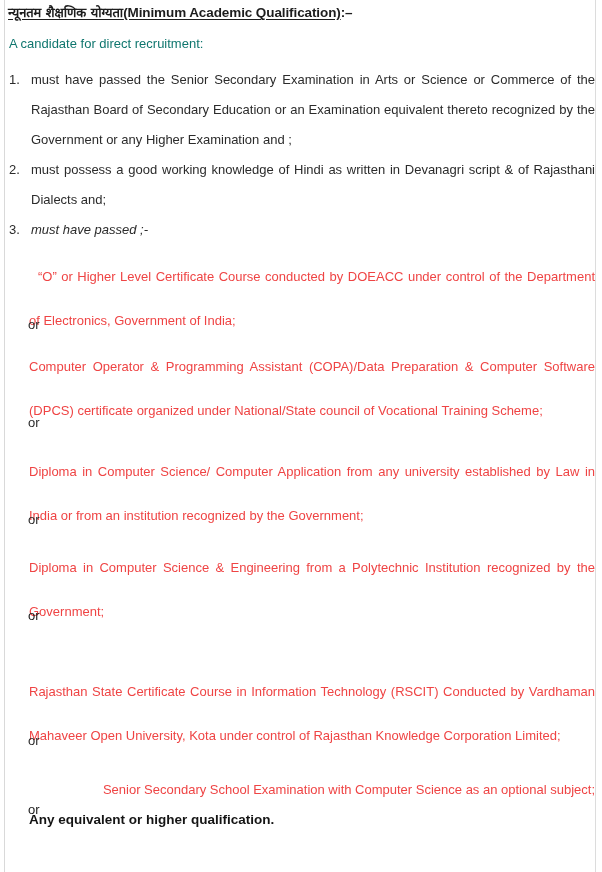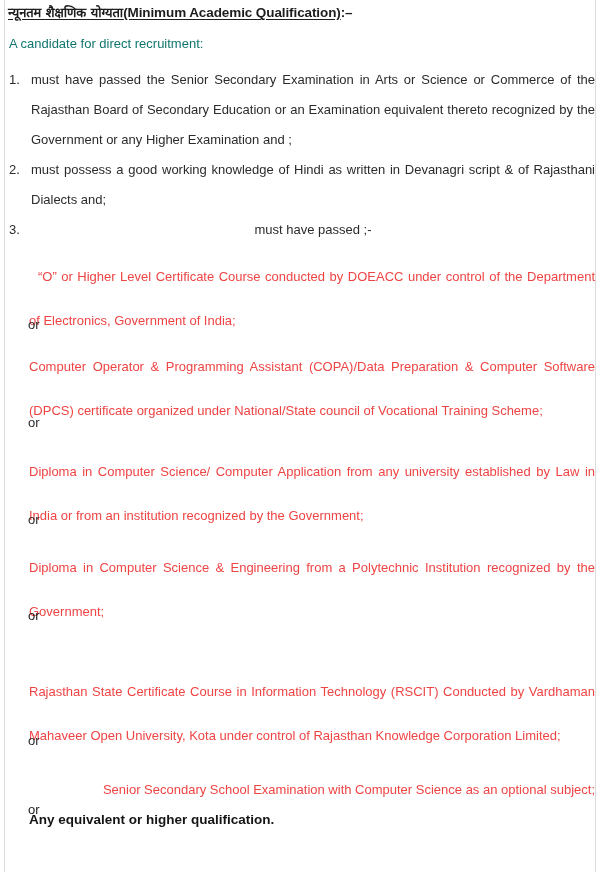--- a/index.html
+++ b/index.html
@@ -97,21 +97,21 @@
     top: 0;
     width: 22px;
     text-align: left;
   }
   .clause .body {
     display: block;
     margin-left: 22px;
     text-align: justify;
     text-justify: inter-word;
   }
-  .clause.nojustify .body { text-align: center; }
+  .clause.nojustify .body { text-align: left; font-style: italic; }
 
   
   .opt {
     position: absolute;
     left: 29px;
     width: 566px;
     font-size: 13px;
     line-height: 44px;
     color: #ef4444;
     text-align: justify;

